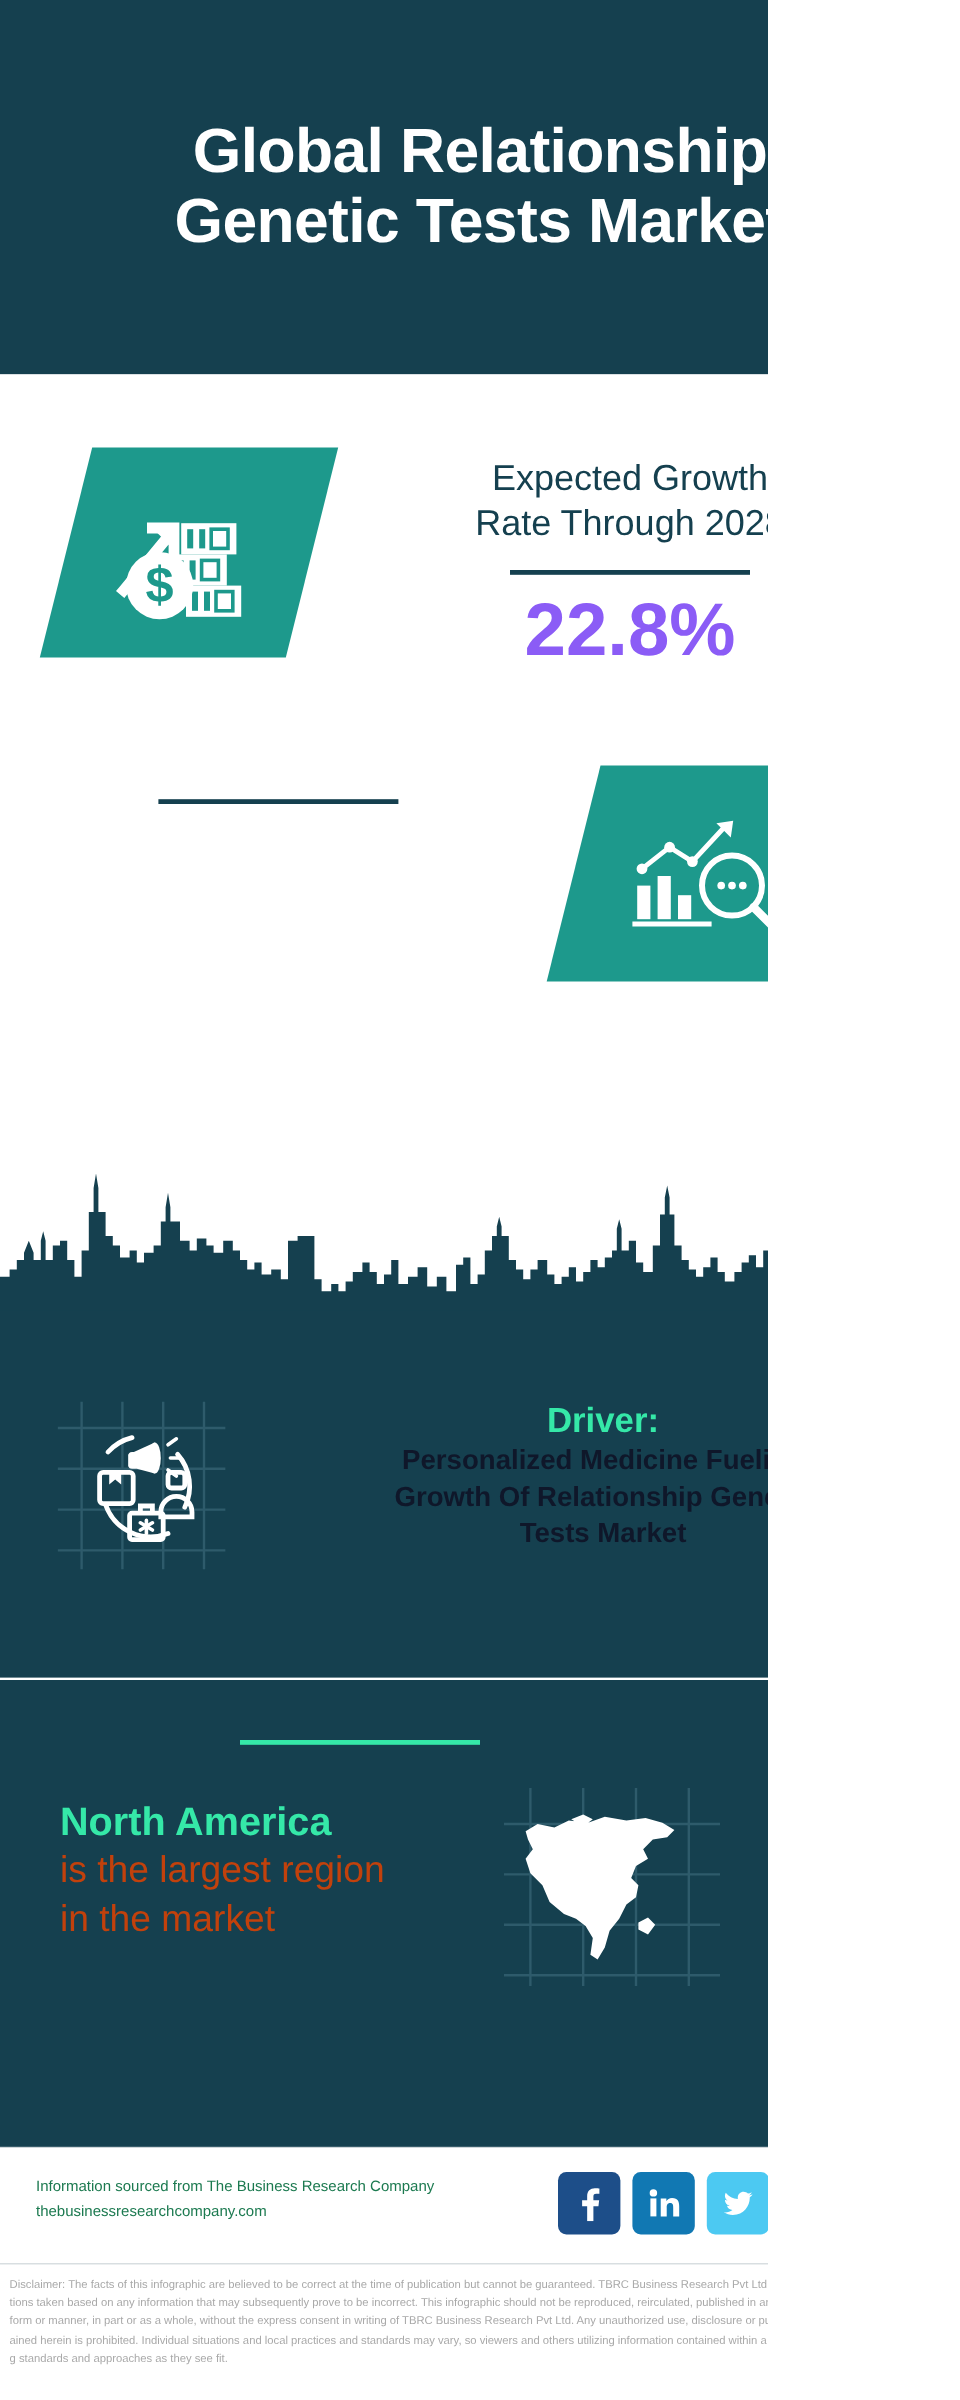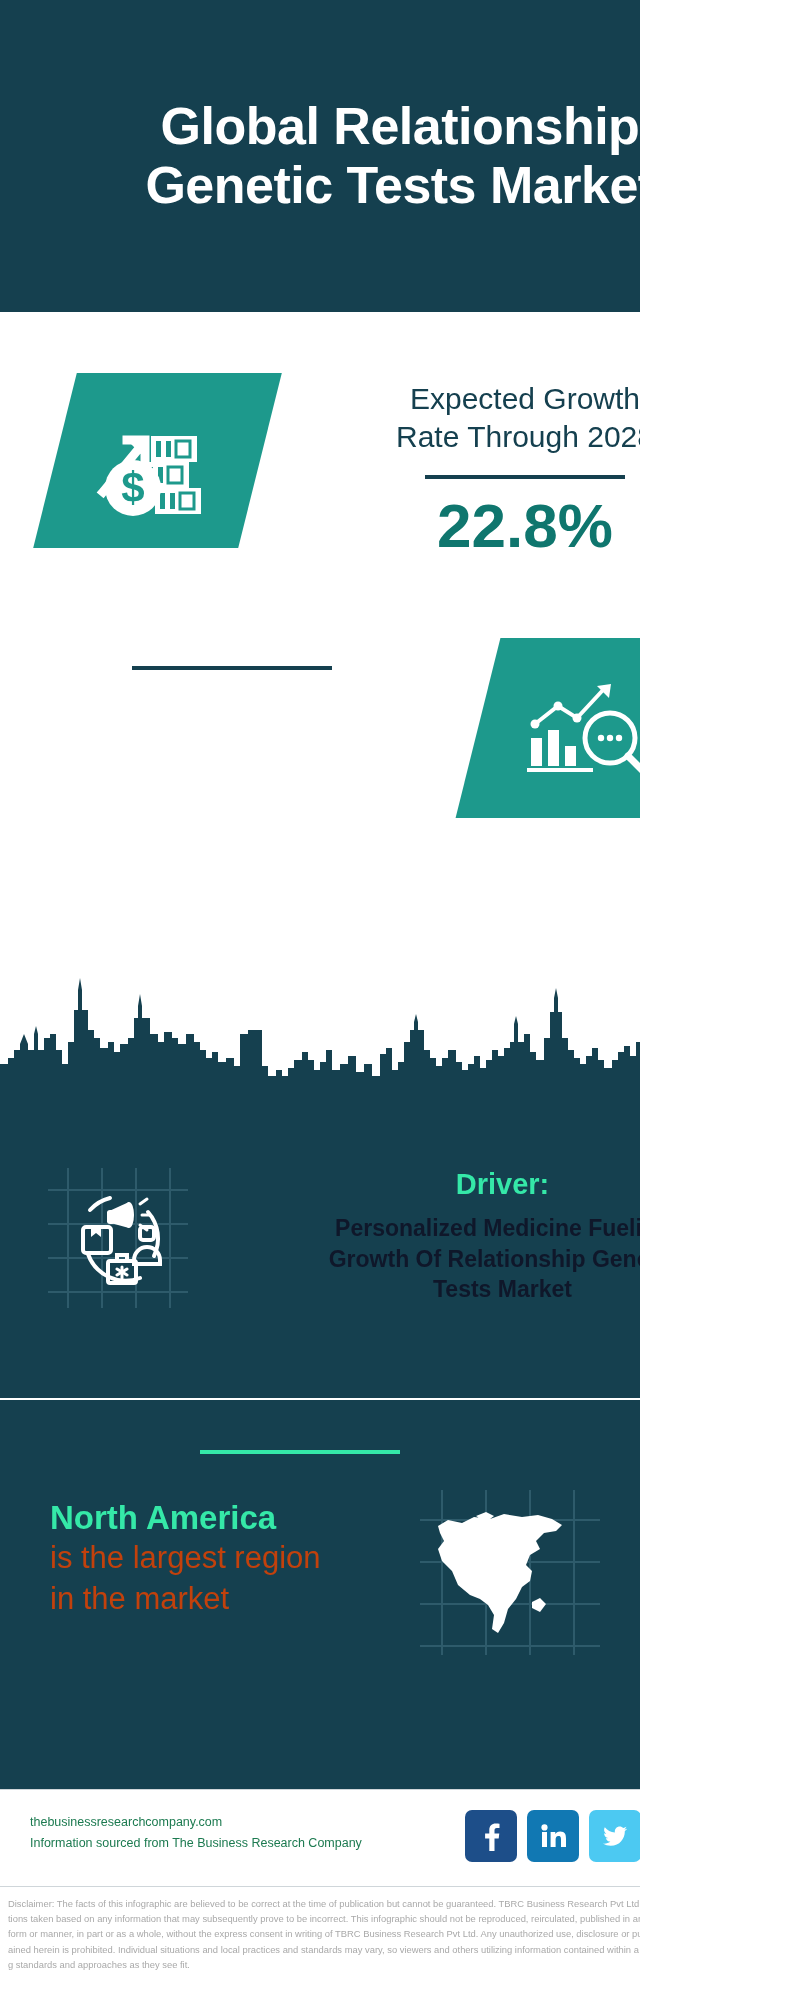--- a/index.html
+++ b/index.html
@@ -74,21 +74,21 @@
     font-weight: 400;
     line-height: 1.28;
     white-space: pre-line;
   }
   .rule-dark {
     width: 200px; height: 4px;
     background: #15404f;
     margin: 18px auto 14px auto;
   }
   .stat-value {
-    color: #0f766e;
+    color: #8b5cf6;
     font-size: 62px;
     font-weight: 700;
     line-height: 1.05;
   }
 
   
   .stat2-icon { left: 478px; top: 638px; width: 215px; height: 180px; }
   .stat2-text {
     position: absolute;
     left: 22px; top: 648px; width: 420px;
@@ -116,21 +116,21 @@
   }
   .driver-text {
     position: absolute;
     left: 225px; top: 1168px; width: 555px;
     text-align: center;
   }
   .driver-heading {
     color: #35e8a8;
     font-size: 29px;
     font-weight: 700;
-    margin-bottom: 12px;
+    margin-bottom: 0;
   }
   .driver-body {
     color: #0f172a;
     font-size: 23px;
     font-weight: 700;
     line-height: 1.33;
     white-space: pre-line;
   }
 
   .divider-mint {
@@ -394,22 +394,22 @@
         <line x1="154" y1="0" x2="154" y2="165"></line>
       </g>
       <path fill="#ffffff" d="M18 36 l10 -6 l14 3 l12 -6 l16 2 l14 -5 l18 3 l16 -2 l14 4 l10 6 l-6 6 l-12 2 l-8 8 l4 8 l-10 6 l-4 10 l6 6 l-2 10 l-8 6 l-6 12 l-8 10 l-4 14 l-6 10 l-6 -4 l2 -14 l-6 -10 l-8 -6 l-10 -4 l-12 -10 l-6 -14 l-10 -10 l-4 -12 l6 -8 l-4 -8 z M112 112 l8 -4 l6 6 l-6 8 l-8 -4 z M56 26 l10 -4 l8 4 l-8 6 z"></path>
     </svg>
   </div>
 
   <div class="footer-white"></div>
   <div class="hdr-rule-top"></div>
 
   <div class="footer-src">
+    <div>Information sourced from The Business Research Company</div>
     <div>thebusinessresearchcompany.com</div>
-    <div>Information sourced from The Business Research Company</div>
   </div>
 
   <div class="social-row">
     <div class="social sc-fb">
       <svg width="30" height="30" viewBox="0 0 30 30" aria-hidden="true">
         <path fill="#ffffff" d="M18.5 30V17.5h4.2l.6-4.9h-4.8V9.5c0-1.4.4-2.4 2.4-2.4h2.6V2.7c-.5-.1-2-.2-3.8-.2-3.8 0-6.4 2.3-6.4 6.5v3.6H9.1v4.9h4.2V30h5.2z"></path>
       </svg>
     </div>
     <div class="social sc-li">
       <svg width="30" height="30" viewBox="0 0 30 30" aria-hidden="true">

